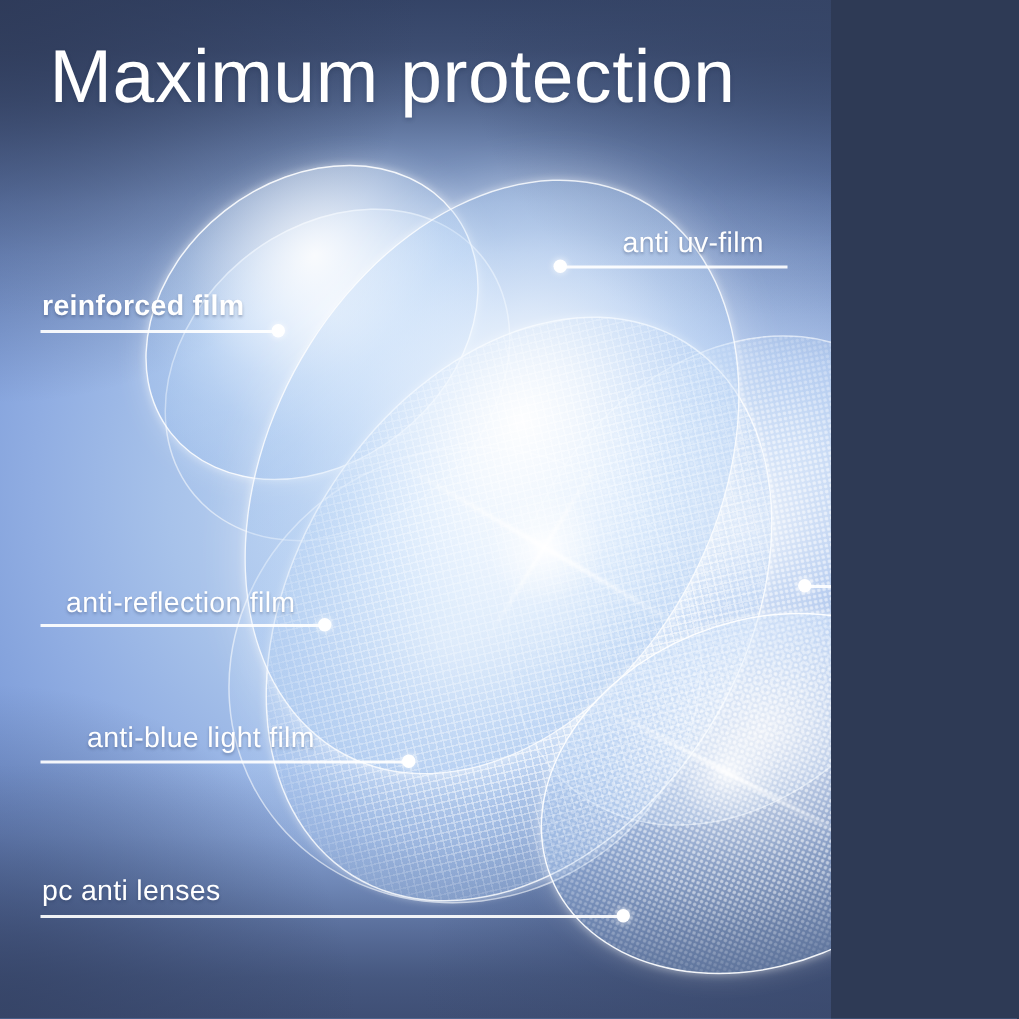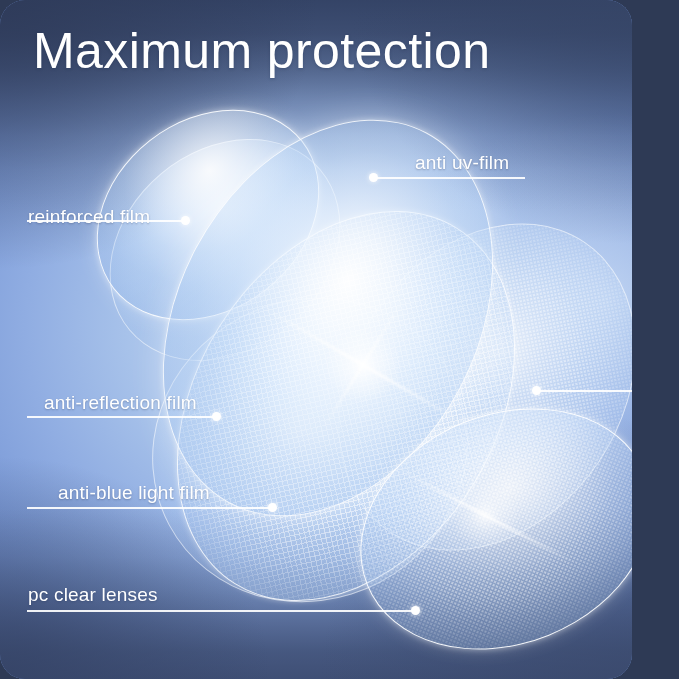--- a/index.html
+++ b/index.html
@@ -1,25 +1,24 @@
 <!DOCTYPE html>
 <html><head>
 <meta charset="utf-8">
 <title>Maximum protection</title>
 <style>
   html,body{margin:0;padding:0;background:#2e3a55;}
   *{box-sizing:border-box;}
 
   .stage{
     position:relative;
-    width:632px;height:679px;
+    width:554px;height:679px;
     overflow:hidden;
     font-family:"Liberation Sans","DejaVu Sans",sans-serif;
     background:#6f90c8;
-    border-radius:25px;
   }
 
   
   .bg-base{
     position:absolute;inset:0;
     background:
       radial-gradient(115% 95% at 50% 48%,
         #cfe0f6 0%,
         #bcd2f1 12%,
         #a7c2ea 26%,
@@ -289,21 +288,21 @@
     background:rgba(255,255,255,0.92);
   }
   .dot{
     position:absolute;
     width:9px;height:9px;border-radius:50%;
     background:#ffffff;
     box-shadow:0 0 5px rgba(255,255,255,0.85);
   }
 
   
-  #cl-reinforced .txt{left:28px;top:206px;}
+  #cl-reinforced .txt{left:28px;top:194px;font-weight:bold;}
   #cl-reinforced .leader{left:27px;top:220px;width:158px;}
   #cl-reinforced .dot{left:181px;top:216px;}
 
   #cl-antiuv .txt{left:415px;top:152px;}
   #cl-antiuv .leader{left:373px;top:177px;width:152px;}
   #cl-antiuv .dot{left:369px;top:173px;}
   #cl-hydrophobic .leader{left:536px;top:390px;width:122px;}
   #cl-hydrophobic .dot{left:532px;top:386px;}
 
   #cl-antireflection .txt{left:28px;top:392px;margin-left:16px;}
@@ -398,18 +397,18 @@
     <div class="dot"></div>
   </div>
 
   <div class="callout" id="cl-antiblue">
     <div class="txt">anti-blue light film</div>
     <div class="leader"></div>
     <div class="dot"></div>
   </div>
 
   <div class="callout" id="cl-pcclear">
-    <div class="txt">pc clear lenses</div>
+    <div class="txt">pc anti lenses</div>
     <div class="leader"></div>
     <div class="dot"></div>
   </div>
 
 </div>
 
 </body></html>

